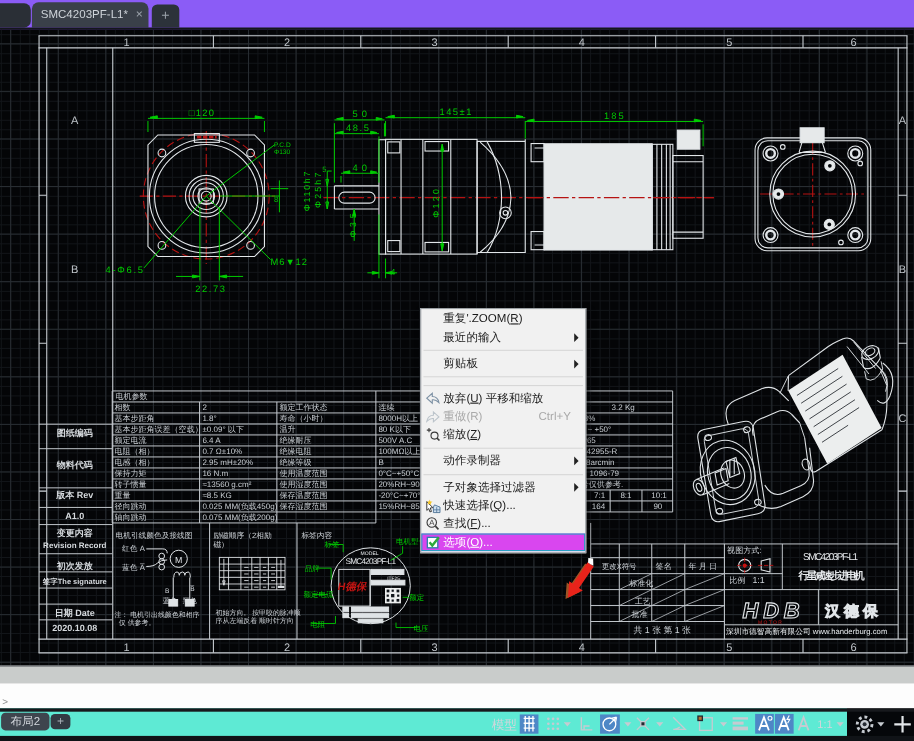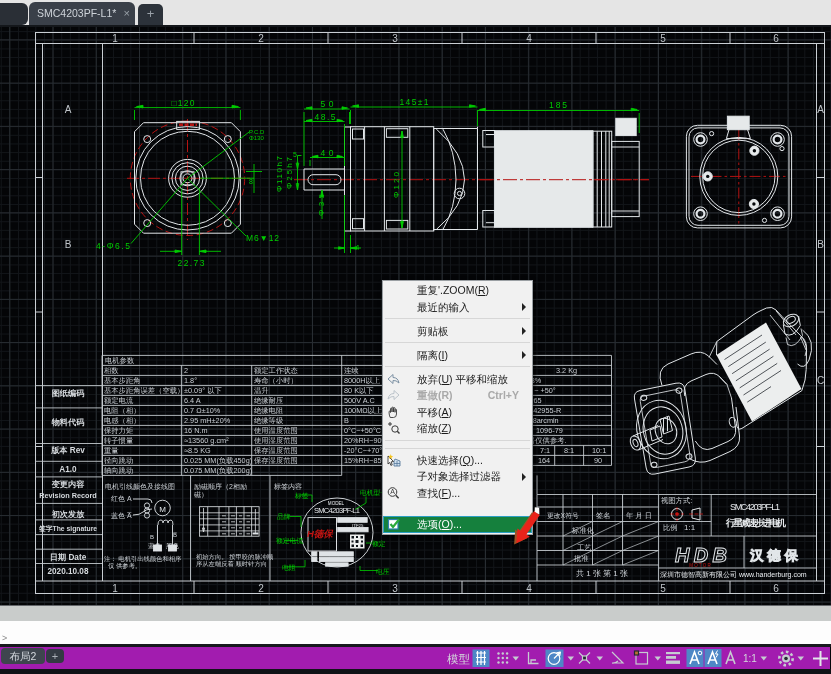--- a/index.html
+++ b/index.html
@@ -1,20 +1,20 @@
 <!DOCTYPE html>
 <html><head>
 <meta charset="utf-8">
 <style>
   html,body{margin:0;padding:0;background:#000;}
   *{box-sizing:border-box;}
   #app{position:relative;width:831px;height:674px;overflow:hidden;
        font-family:"Liberation Sans",sans-serif;background:#05070a;}
   
-  #tabbar{position:absolute;left:0;top:0;width:831px;height:27px;background:#e5e5e5;}
+  #tabbar{position:absolute;left:0;top:0;width:831px;height:27px;background:#8b5cf6;}
   #tabbar .strip{position:absolute;left:0;top:25px;width:831px;height:2px;background:#14171b;}
   .tabpart{position:absolute;left:-12px;top:3px;width:40px;height:22px;background:#2a2f36;border-radius:6px;}
   .tabactive{position:absolute;left:29px;top:2px;width:106px;height:23px;background:#3a4049;
       border-radius:6px 6px 0 0;color:#ced3d9;font-size:10.5px;line-height:23px;padding-left:8px;white-space:nowrap;}
   .tabactive .x{color:#9aa1a9;margin-left:7px;font-size:11px;}
   .tabplus{position:absolute;left:138px;top:4px;width:25px;height:21px;background:#2c323a;
       border-radius:5px 5px 0 0;color:#9aa1a9;font-size:13px;text-align:center;line-height:20px;}
   
   #viewport{position:absolute;left:0;top:27px;width:831px;height:578px;background-color:#040507;
     background-image:
@@ -22,42 +22,42 @@
       linear-gradient(to bottom, #282d32 1px, transparent 1px),
       linear-gradient(to right, #121519 1px, transparent 1px),
       linear-gradient(to bottom, #121519 1px, transparent 1px);
     background-size:43.25px 43.25px,43.25px 43.25px,8.65px 8.65px,8.65px 8.65px;
     background-position:9.25px 12.35px,9.25px 12.35px,0.75px 4.15px,0.75px 4.15px;}
   #dwg{position:absolute;left:0;top:0;}
   
   #graybar{position:absolute;left:0;top:605px;width:831px;height:16px;background:#c9cccb;border-top:1px solid #63666a;}
   #cmdline{position:absolute;left:0;top:621px;width:831px;height:23px;background:#fdfdfd;color:#777;font-size:9px;}
   
-  #statusbar{position:absolute;left:0;top:644px;width:830px;height:30px;background:#a21caf;padding-left:32px;}
+  #statusbar{position:absolute;left:0;top:644px;width:770px;height:30px;background:#5eead4;padding-left:32px;}
   #statusbar .topline{position:absolute;left:0;top:0;width:831px;height:2.5px;background:#17191d;}
   #statusbar .botline{position:absolute;left:0;top:25px;width:831px;height:5px;background:#101317;}
   .laytab{position:absolute;left:1px;top:4px;width:44px;height:16px;background:#3e454e;border-radius:4px;
      color:#d4d8de;font-size:10.5px;text-align:center;line-height:16px;}
   .layplus{position:absolute;left:46px;top:5px;width:18px;height:14px;background:#333a43;border-radius:4px;
      color:#aab0b8;font-size:11px;text-align:center;line-height:14px;}
   #sbicons{position:absolute;left:0;top:0;}
   
   #ctxmenu{position:absolute;left:382px;top:280px;width:151px;background:#f1f1f1;
      border:1px solid #9a9fa3;box-shadow:2px 3px 5px rgba(0,0,0,0.55);padding:1px 0;
      font-size:10.5px;color:#1b1b1b;}
-  .mi{position:relative;height:16.6px;line-height:16.6px;padding-left:34px;white-space:nowrap;}
+  .mi{position:relative;height:16.6px;line-height:16.6px;padding-left:20px;white-space:nowrap;}
   .mi .ic{position:absolute;left:3px;top:1px;width:15px;height:14px;}
   .mi .ic circle,.mi .ic text{fill:none;}
   .mi .arr{position:absolute;right:6px;top:4.3px;width:0;height:0;border-left:4px solid #222;
      border-top:4px solid transparent;border-bottom:4px solid transparent;}
   .mi .sc{position:absolute;right:13px;top:0;color:#a9a9a9;}
-  .mi.dis{color:#a9a9a9;font-weight:bold;}
+  .mi.dis{color:#a9a9a9;}
   .msep{height:7.4px;position:relative;}
   .msep:after{content:"";position:absolute;left:2px;right:2px;top:3.2px;height:1px;background:#d7d7d7;}
-  .mi.hl{background:#15803d;color:#fff;outline:1px solid #2b9fc4;outline-offset:-1px;margin-top:15px;}
+  .mi.hl{background:#d946ef;color:#fff;outline:1px solid #2b9fc4;outline-offset:-1px;}
 </style>
 </head>
 <body>
 <div id="app">
   <div id="tabbar">
     <div class="tabpart"></div>
     <div class="tabactive">SMC4203PF-L1*<span class="x">×</span></div>
     <div class="tabplus">+</div>
     <div class="strip"></div>
   </div>
@@ -529,45 +529,42 @@
     <path d="M797.5,12.5 H804 L800.8,16.5 Z" fill="#c6cbd1"></path>
     <path d="M813,14.5 H828 M820.5,7 V22" stroke="#e2e6e9" stroke-width="2"></path>
     </svg>
   </div>
   <div id="ctxmenu">
     <div class="mi">重复'.ZOOM(<u>R</u>)</div>
     <div class="mi">最近的输入<span class="arr"></span></div>
     <div class="msep"></div>
     <div class="mi">剪贴板<span class="arr"></span></div>
     <div class="msep"></div>
-    <div class="mi">隔离(<u>I</u>)<span class="arr"></span></div>
     <div class="msep"></div>
     <div class="mi"><svg class="ic" viewBox="0 0 15 14">
           <path d="M2,7 L7,2.5 L7,5.5 Q12,5.5 13,11 Q10,8 7,8.5 L7,11.5 Z" stroke="#7d91a4" stroke-width="1" fill="none"></path>
         </svg>放弃(<u>U</u>) 平移和缩放</div>
     <div class="mi dis"><svg class="ic" viewBox="0 0 15 14">
           <path d="M13,7 L8,2.5 L8,5.5 Q3,5.5 2,11 Q5,8 8,8.5 L8,11.5 Z" stroke="#bcc4cb" stroke-width="1" fill="none"></path>
         </svg>重做(R)<span class="sc">Ctrl+Y</span></div>
     <div class="mi"><svg class="ic" viewBox="0 0 15 14">
-          <path d="M4.2,12.5 Q3.1,10 3.1,8 L3.1,6.8 Q3.1,6 3.8,6 Q4.4,6 4.4,6.8 L4.5,7.5 L4.5,3.8 Q4.5,3.1 5.2,3.1 Q5.9,3.1 5.9,3.8 L6,7 L6,2.8 Q6,2.1 6.7,2.1 Q7.4,2.1 7.4,2.8 L7.5,7 L7.6,3.3 Q7.6,2.6 8.3,2.6 Q9,2.6 9,3.3 L9,7.3 L9.1,4.8 Q9.1,4.1 9.8,4.1 Q10.5,4.2 10.5,5 L10.5,9 Q10.5,12.5 7.5,12.5 Z" stroke="#3a3a3a" stroke-width="0.9" fill="none"></path>
-        </svg>平移(<u>A</u>)</div>
-    <div class="mi"><svg class="ic" viewBox="0 0 15 14">
           <path d="M2,3 L6,3 M4,1 L4,5" stroke="#3a3a3a" stroke-width="1"></path>
           <circle cx="9" cy="8" r="3.2" stroke="#3a3a3a" stroke-width="1"></circle>
           <path d="M11.3,10.3 L13.5,12.5" stroke="#3a3a3a" stroke-width="1.4"></path>
         </svg>缩放(<u>Z</u>)</div>
     <div class="msep"></div>
+    <div class="mi">动作录制器<span class="arr"></span></div>
     <div class="msep"></div>
+    <div class="mi">子对象选择过滤器<span class="arr"></span></div>
     <div class="mi"><svg class="ic" viewBox="0 0 15 14">
           <path d="M9,6 L14,8 L14,13 L8,13 L8,8 Z" fill="#cfe0ef" stroke="#4a6f94" stroke-width="0.8"></path>
           <path d="M8,10.5 L14,10.5 M11,8 L11,13" stroke="#4a6f94" stroke-width="0.7"></path>
           <path d="M2,3 L7.5,8.5 L5.2,8.8 L6.2,12 L4.8,12.3 L3.8,9.4 L2,11 Z" fill="#fff" stroke="#222" stroke-width="0.8"></path>
           <path d="M4.5,1 L5.3,2.8 L7.2,3.2 L5.6,4.3 L5.9,6.2 L4.4,5 L2.7,5.9 L3.4,4 L2.2,2.6 L4.1,2.9 Z" fill="#f5c520"></path>
         </svg>快速选择(<u>Q</u>)...</div>
-    <div class="mi">子对象选择过滤器<span class="arr"></span></div>
     <div class="mi"><svg class="ic" viewBox="0 0 15 14">
           <circle cx="6.5" cy="6" r="4.3" stroke="#3a3a3a" stroke-width="1" fill="none"></circle>
           <text x="6.5" y="8.4" font-size="7" text-anchor="middle" font-family="Liberation Sans" style="fill:#3a3a3a">A</text>
           <path d="M9.8,9.3 L12.6,12.2" stroke="#3a3a3a" stroke-width="1.5"></path>
         </svg>查找(<u>F</u>)...</div>
     <div class="mi hl"><svg class="ic" viewBox="0 0 15 14">
           <rect x="2.5" y="2.5" width="9.5" height="9.5" fill="#fff" stroke="#2e7fae" stroke-width="1.2"></rect>
           <path d="M4.5,7 L7,10 L13,2.5" stroke="#2daa3c" stroke-width="2.2" fill="none"></path>
         </svg>选项(<u>O</u>)...</div>
   </div>

